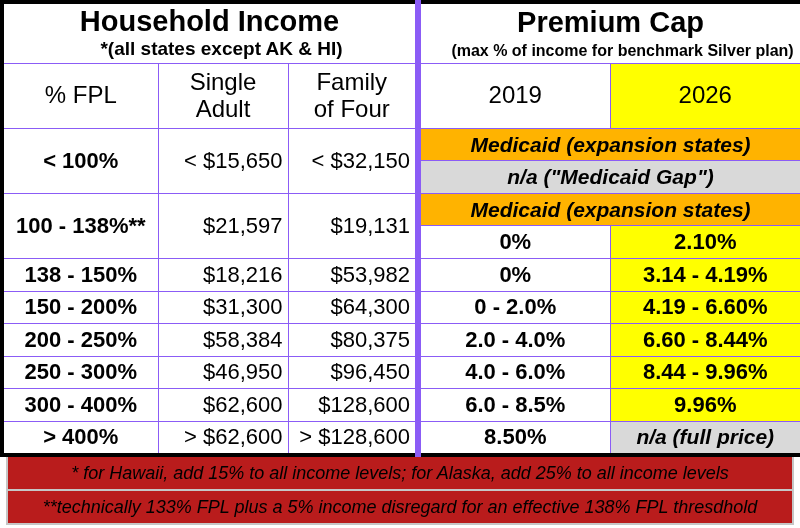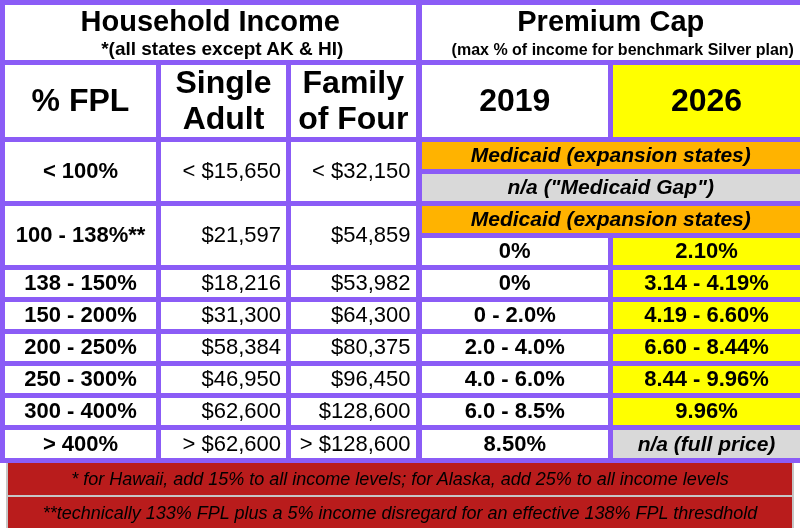--- a/index.html
+++ b/index.html
@@ -19,21 +19,21 @@
 
   
   table.main {
     border-collapse: collapse;
     table-layout: fixed;
     width: 800px;
     height: 457px;
     border: 4px solid #000;
   }
   table.main td {
-    border: 5px solid #8b5cf6;
+    border: 1px solid #8b5cf6;
     text-align: center;
     vertical-align: middle;
     padding: 0;
     overflow: hidden;
     background: #fff;
   }
   col.c0 { width: 156px; }
   col.c1 { width: 130px; }
   col.c2 { width: 130px; }
   col.c3 { width: 192px; }
@@ -49,22 +49,22 @@
   .sepT { border-top-width: 5px !important; }
 
   
   .ghead { line-height: 1.1; }
   .gtitle { font-size: 29px; font-weight: bold; letter-spacing: 0px; }
   .gsub   { font-size: 19px; font-weight: bold; margin-top: 1px; padding-left: 24px; }
   .gsub2  { font-size: 16px; font-weight: bold; margin-top: 3px; }
 
   
   .chead {
-    font-size: 32px;
-    font-weight: bold;
+    font-size: 24px;
+    font-weight: normal;
     white-space: pre-line;
     line-height: 1.12;
   }
 
   
   .fpl   { font-size: 22px; font-weight: bold; }
   .money {
     font-size: 22px;
     font-weight: normal;
     text-align: right !important;
@@ -146,21 +146,21 @@
         <td rowspan="2" class="money">&lt; $32,150</td>
         <td colspan="2" class="medicaid sepL">Medicaid (expansion states)</td>
       </tr>
       <tr class="sub">
         <td colspan="2" class="na sepL">n/a ("Medicaid Gap")</td>
       </tr>
 
       <tr class="sub sepT">
         <td rowspan="2" class="fpl">100 - 138%**</td>
         <td rowspan="2" class="money">$21,597</td>
-        <td rowspan="2" class="money">$54,859</td>
+        <td rowspan="2" class="money">$19,131</td>
         <td colspan="2" class="medicaid sepL">Medicaid (expansion states)</td>
       </tr>
       <tr class="sub">
         <td class="cap sepL">0%</td>
         <td class="cap yellow">2.10%</td>
       </tr>
 
       <tr class="small sepT">
         <td class="fpl">138 - 150%</td>
         <td class="money">$18,216</td>

